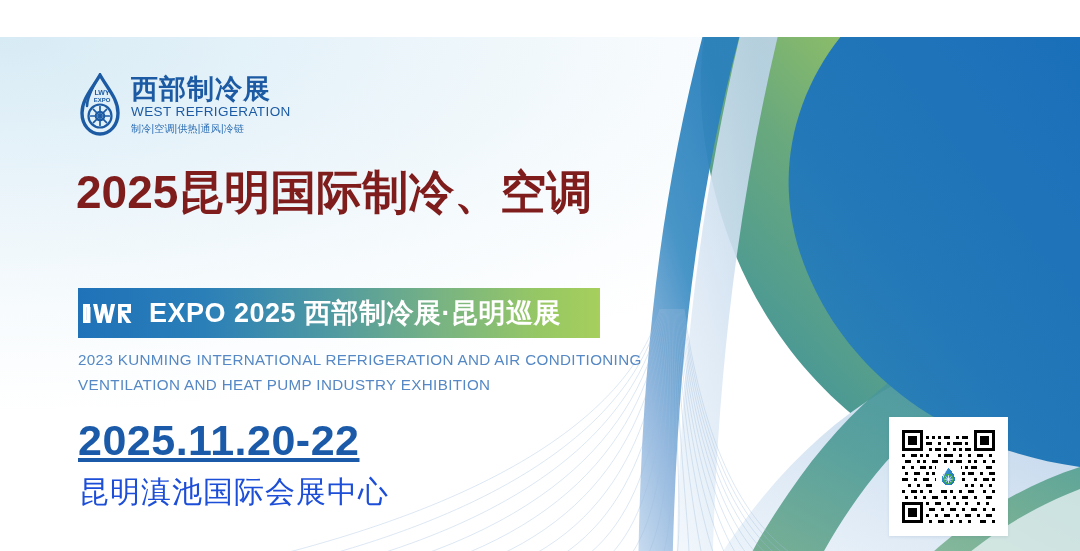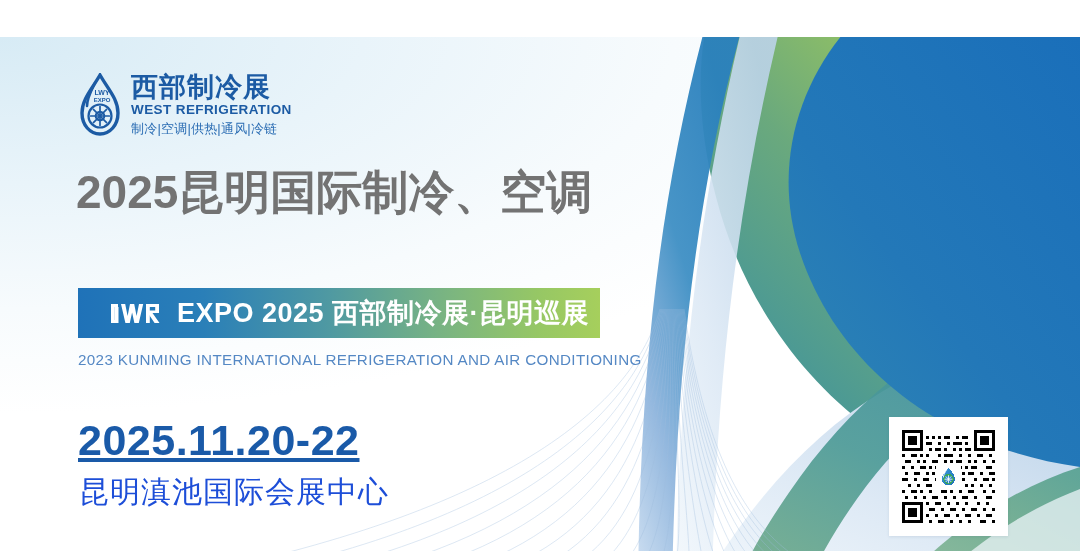--- a/index.html
+++ b/index.html
@@ -46,61 +46,61 @@
   .logo-cn {
     font-size: 27px;
     font-weight: bold;
     color: #1c5ba4;
     letter-spacing: 1px;
     line-height: 1.05;
     white-space: nowrap;
   }
   .logo-en {
     font-size: 13.5px;
-    font-weight: bold;
+    font-weight: normal;
     color: #1c5ba4;
     letter-spacing: 0.4px;
     line-height: 1.2;
     margin-top: 1px;
     white-space: nowrap;
   }
   .logo-tags {
-    font-size: 13px;
+    font-size: 10px;
     color: #2a6cb3;
     letter-spacing: 0.2px;
     line-height: 1.25;
     margin-top: 2px;
     white-space: nowrap;
   }
 
   
   .headline {
     position: absolute;
     left: 76px;
     top: 126px;
     width: 600px;
-    color: #737373;
+    color: #7f1d1d;
     font-size: 46px;
     font-weight: bold;
     line-height: 1.28;
     letter-spacing: 0px;
   }
   .headline .l2 { display: block; }
 
   
   .ribbon {
     position: absolute;
     left: 78px;
     top: 251px;
     width: 522px;
     height: 50px;
     background: linear-gradient(90deg, #1f72b8 0%, #2a7fb8 24%, #4f99a2 48%, #79b482 70%, #96c765 88%, #a6cf5c 100%);
     display: flex;
     align-items: center;
-    padding-left: 32px;
+    padding-left: 4px;
     box-sizing: border-box;
   }
   .ribbon-logo { height: 23px; width: 58px; display: block; margin-right: 9px; }
   .ribbon-text {
     color: #ffffff;
     font-size: 27px;
     font-weight: bold;
     letter-spacing: 0.5px;
     white-space: nowrap;
     line-height: 1;
@@ -294,20 +294,21 @@
 
         <path d="M36 2 L49 2 L49 11 L42.5 11 L49.5 21 L44.6 21 L38.2 11.6 L38.2 8.4 L45.2 8.4 L45.2 5 L36 5 Z"></path>
         <path d="M36 2 L39.8 2 L39.8 21 L36 21 Z"></path>
       </g>
     </svg>
     <div class="ribbon-text">EXPO 2025 西部制冷展·昆明巡展</div>
   </div>
 
   <div class="subtitle">
     <span>2023 KUNMING INTERNATIONAL REFRIGERATION AND AIR CONDITIONING</span>
+    <span>VENTILATION AND HEAT PUMP INDUSTRY EXHIBITION</span>
   </div>
 
   <div class="date">2025.11.20-22</div>
   <div class="venue">昆明滇池国际会展中心</div>
 
   <div class="qr-card">
     <svg viewBox="0 0 101 101" shape-rendering="crispEdges">
       <rect width="101" height="101" fill="#ffffff"></rect>
       <g fill="#000000">
 

